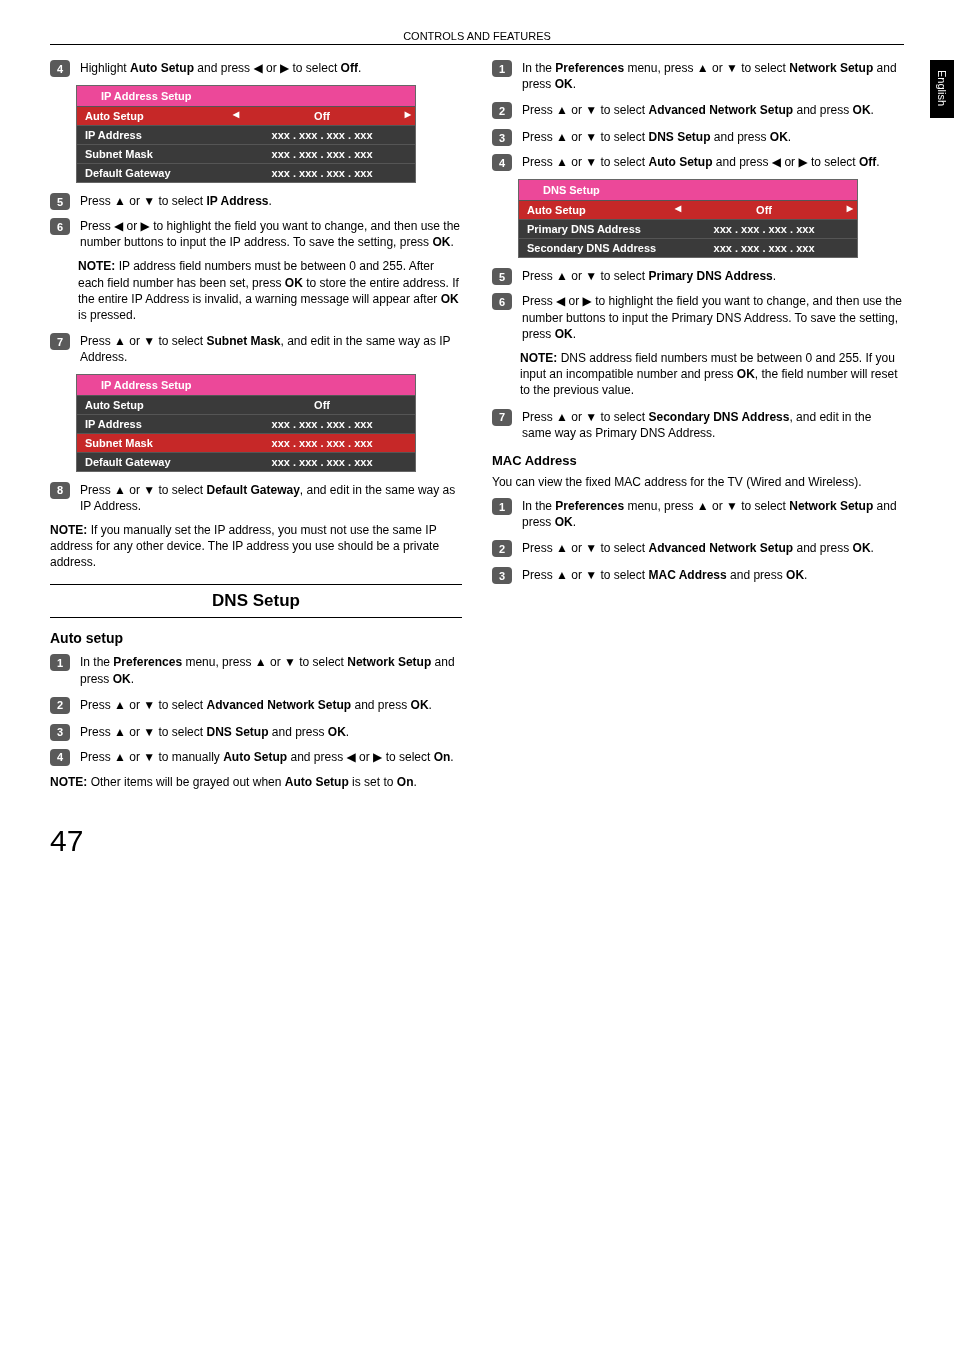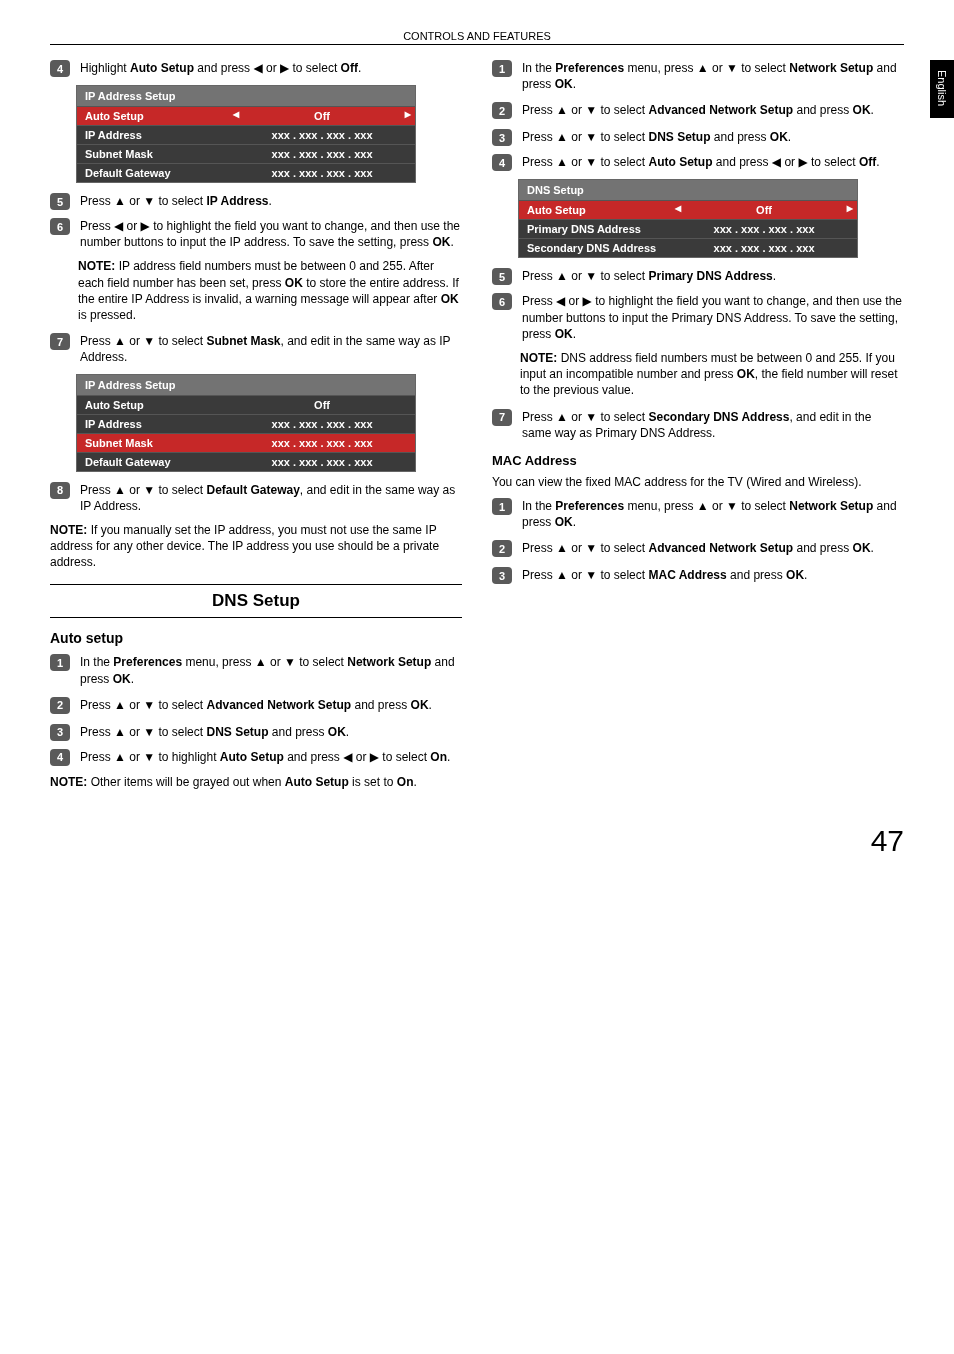--- a/index.html
+++ b/index.html
@@ -8,33 +8,33 @@
 .header-line { border-bottom: 1px solid #000; margin-bottom: 8px; }
 .header-text { text-align: center; font-size: 11px; padding-bottom: 2px; }
 .lang-tab { position: absolute; right: 0; top: 60px; background: #000; color: #fff; padding: 10px 6px 12px 6px; writing-mode: vertical-rl; font-size: 11px; }
 .columns { display: flex; gap: 30px; margin-top: 15px; }
 .col { flex: 1; }
 .step { display: flex; gap: 10px; margin-bottom: 8px; }
 .step-num { background: #5a5a5a; color: #fff; border-radius: 4px; width: 20px; height: 17px; display: flex; align-items: center; justify-content: center; font-weight: bold; font-size: 11px; flex-shrink: 0; }
 .step-text { flex: 1; line-height: 1.35; }
 .table-box { background: #3a3a3a; color: #fff; border: 1px solid #666; margin: 6px 0 10px 26px; width: 340px; font-size: 11px; }
 .table-box.right { margin-left: 26px; }
-.table-title { background: #737373; padding: 4px 8px; font-weight: bold; }
+.table-title { background: #ec4899; padding: 4px 24px; font-weight: bold; }
 .table-row { display: flex; border-top: 1px solid #555; }
 .table-row.sel { background: #c62828; }
 .table-label { width: 45%; padding: 3px 8px; font-weight: bold; }
 .table-val { flex: 1; padding: 3px 8px; text-align: center; font-weight: bold; position: relative; }
 .arrow-lr::before { content: "◀"; position: absolute; left: 4px; font-size: 8px; }
 .arrow-lr::after { content: "▶"; position: absolute; right: 4px; font-size: 8px; }
 .note { line-height: 1.35; margin: 6px 0 10px 28px; }
 .note-wide { line-height: 1.35; margin: 8px 0 14px 0; }
 .section-title-box { border-top: 1px solid #000; border-bottom: 1px solid #000; text-align: center; font-weight: bold; font-size: 17px; padding: 6px 0; margin: 10px 0 12px 0; }
 .subheading { font-weight: bold; font-size: 14px; margin: 10px 0 8px 0; }
 .sub-subheading { font-weight: bold; font-size: 13px; margin: 12px 0 6px 0; }
-.pg-num { text-align: right; font-size: 30px; margin-top: 20px; }
+.pg-num { text-align: left; font-size: 30px; margin-top: 20px; }
 b { font-weight: bold; }
 </style>
 </head>
 <body>
 
 <div class="page">
   <div class="header-text">CONTROLS AND FEATURES</div>
   <div class="header-line"></div>
   <div class="lang-tab">English</div>
 
@@ -147,21 +147,21 @@
       <div class="step" style="margin-top:10px">
         <div class="step-num">3</div>
         <div class="step-text">
           <span>Press ▲ or ▼ to select </span><b>DNS Setup</b><span> and press </span><b>OK</b><span>.</span>
         </div>
       </div>
 
       <div class="step" style="margin-top:6px">
         <div class="step-num">4</div>
         <div class="step-text">
-          <span>Press ▲ or ▼ to highlight </span><b>Auto Setup</b><span> and press ◀ or ▶ to select </span><b>On</b><span>.</span>
+          <span>Press ▲ or ▼ to manually </span><b>Auto Setup</b><span> and press ◀ or ▶ to select </span><b>On</b><span>.</span>
         </div>
       </div>
 
       <div class="note-wide">
         <b>NOTE: </b><span>Other items will be grayed out when </span><b>Auto Setup</b><span> is set to </span><b>On</b><span>.</span>
       </div>
 
     </div>
 
     <div class="col">

